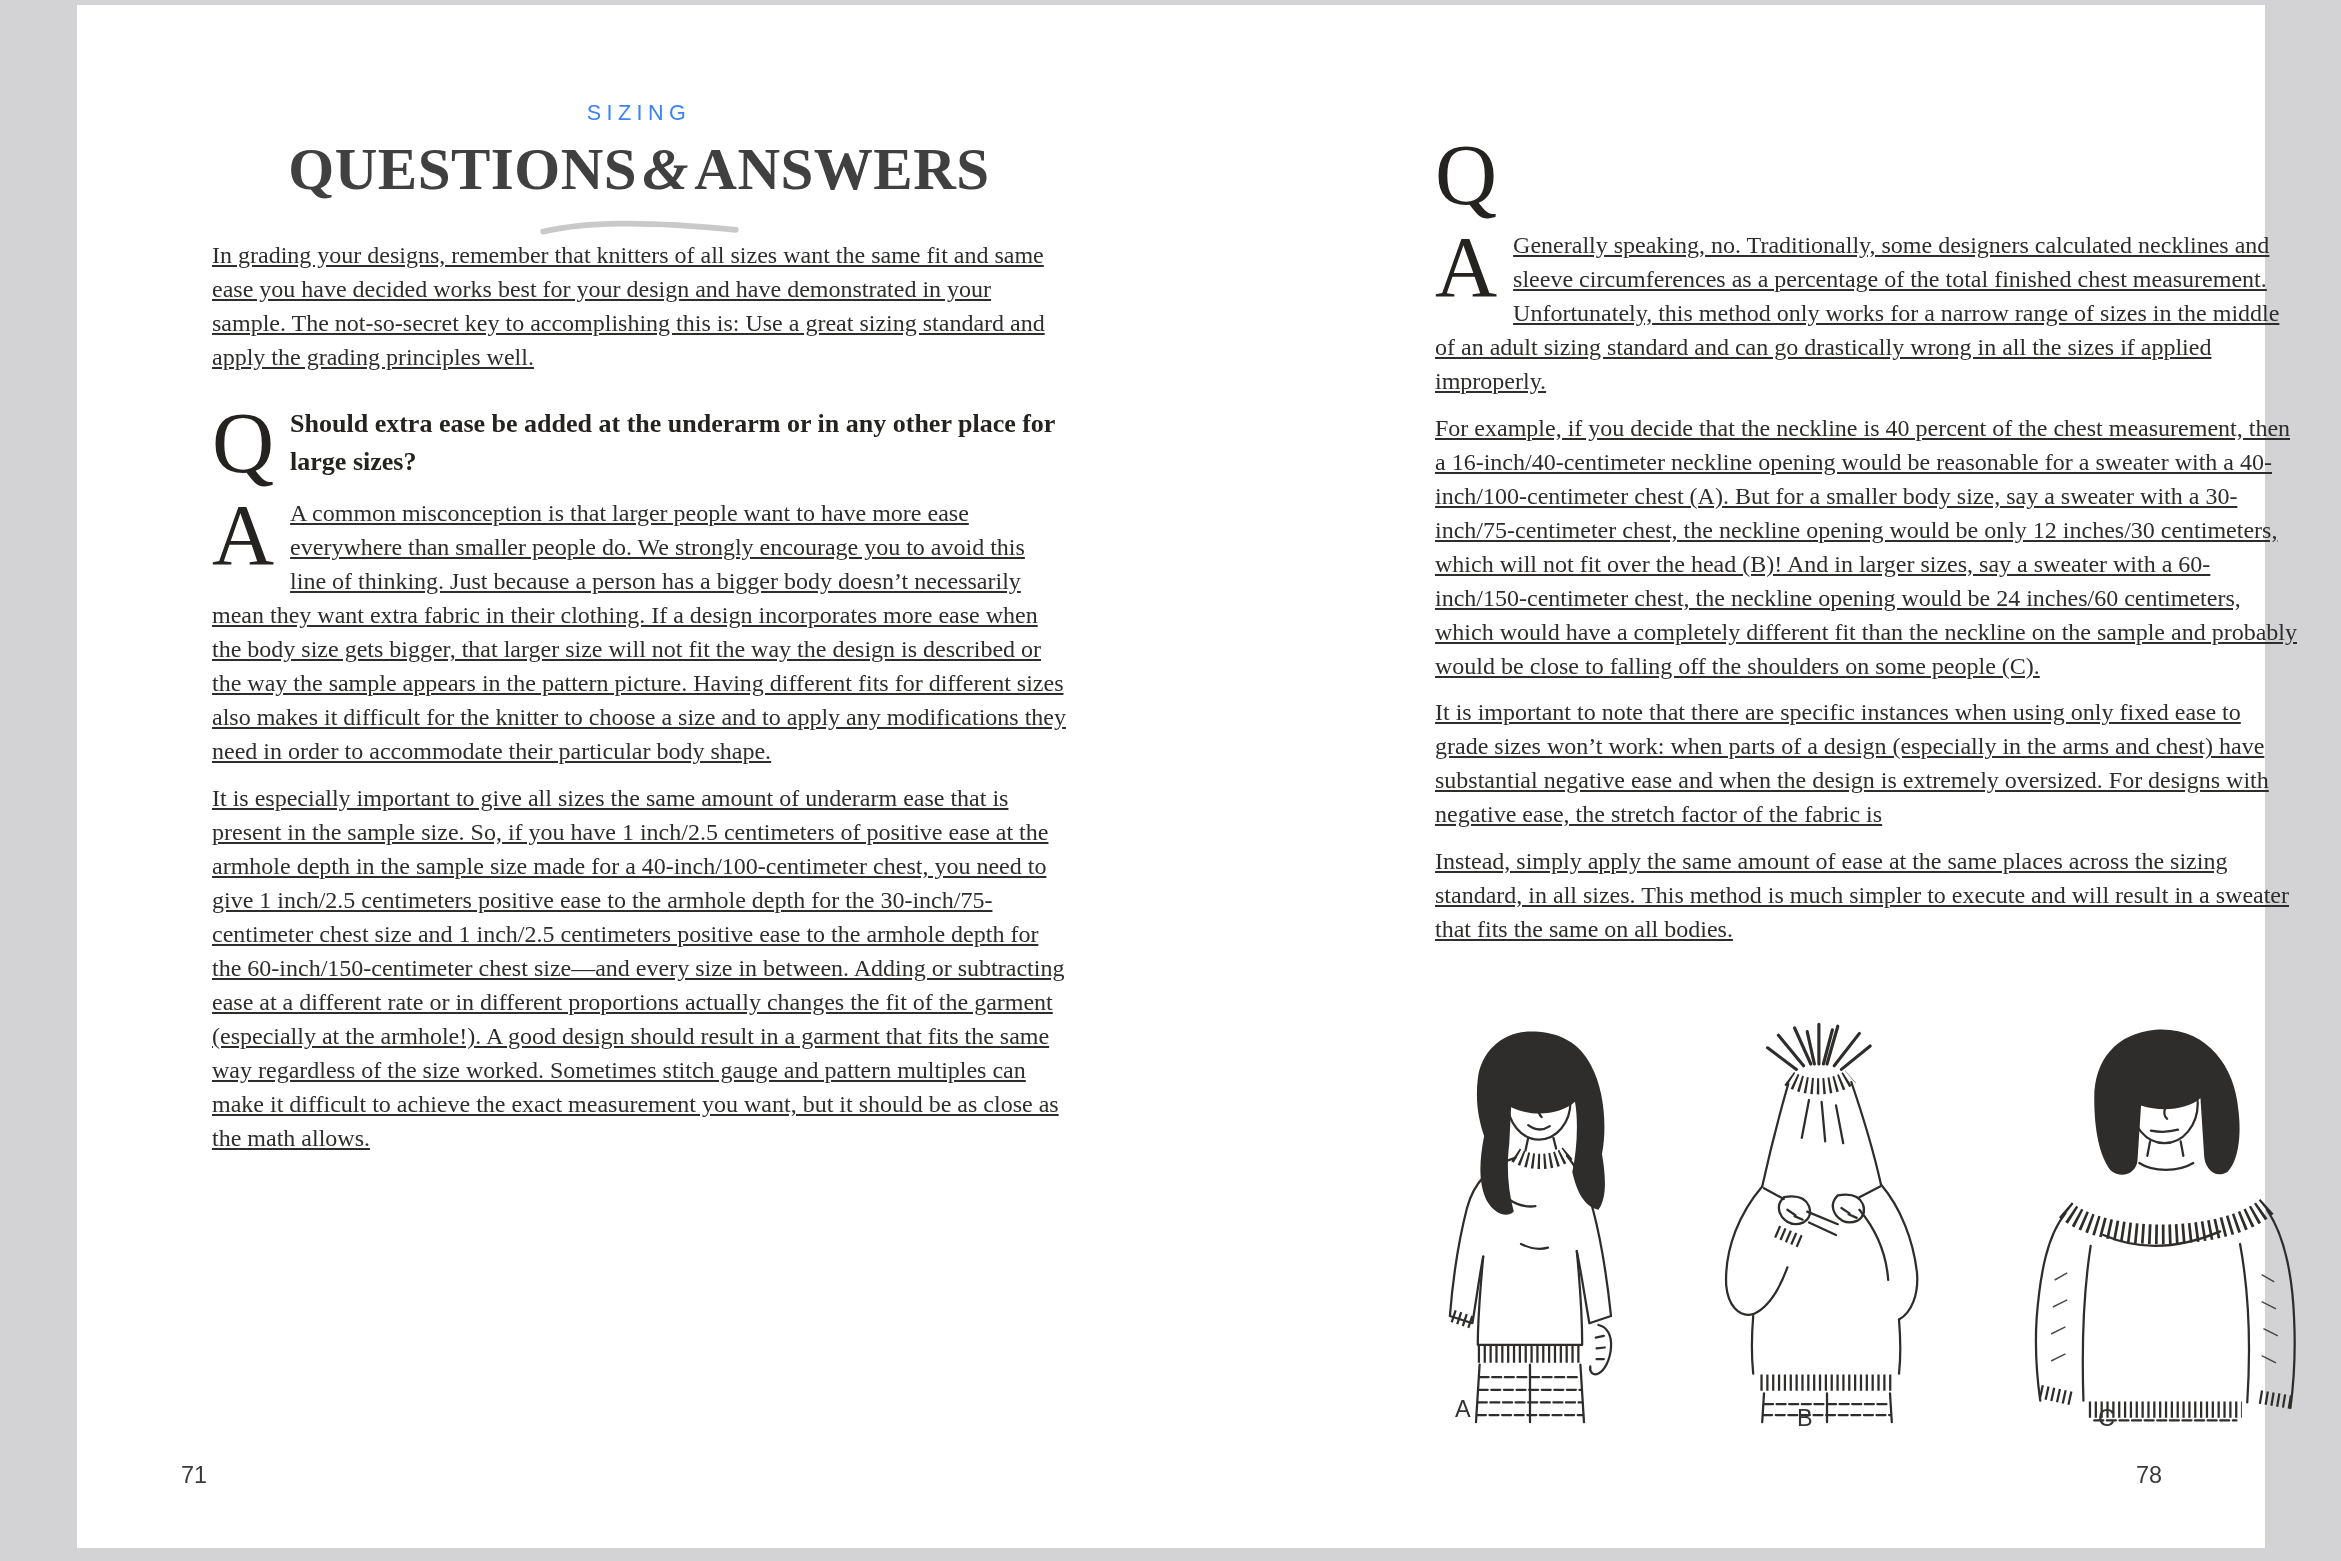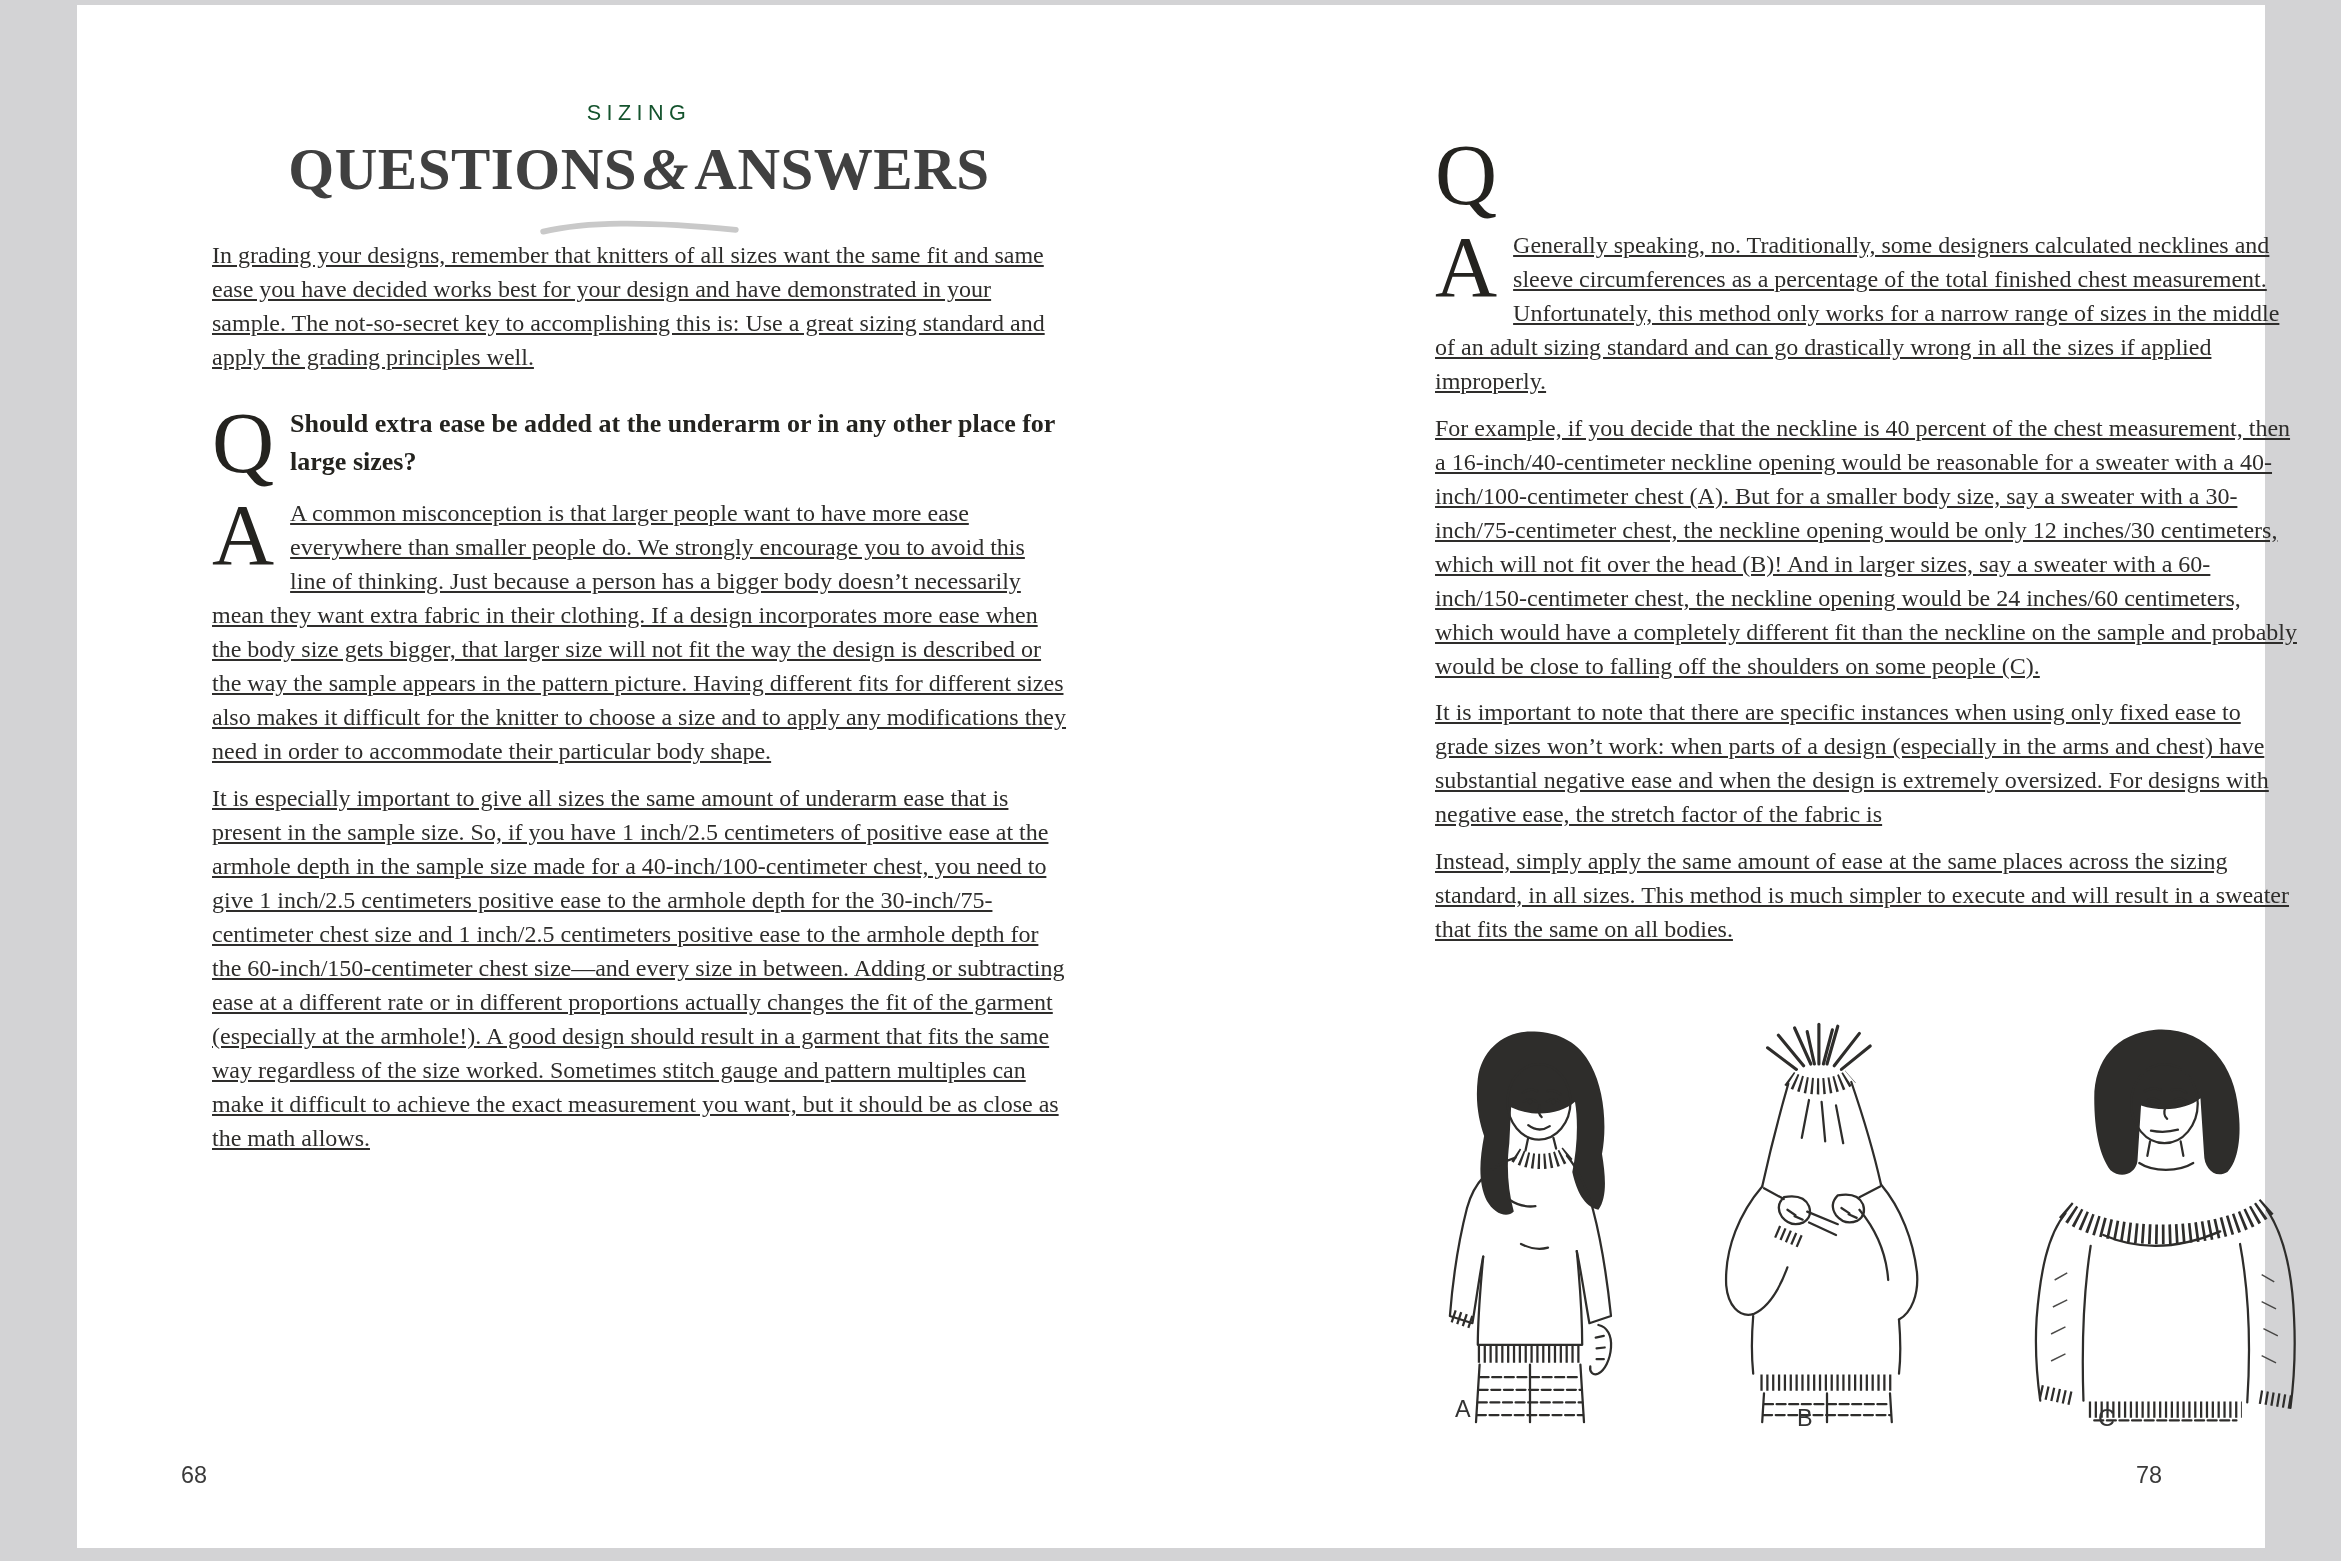--- a/index.html
+++ b/index.html
@@ -16,21 +16,21 @@
   
   .col{position:absolute;}
   .col-left{left:135px;top:94px;width:854px;}
   .col-right{left:1358px;top:132px;width:863px;}
 
   
   .header{text-align:center;}
   .kicker{
     font-family:"Liberation Sans","DejaVu Sans",sans-serif;
     font-size:21.6px;line-height:27px;letter-spacing:5.4px;
-    color:#14532d;font-weight:400;margin:0;
+    color:#3b82f6;font-weight:400;margin:0;
   }
   .page-title{
     margin:10.8px 0 0 0;font-size:59px;line-height:67px;font-weight:700;
     letter-spacing:0.5px;color:#404040;
   }
   .page-title .amp{font-style:italic;font-weight:700;padding:0 5.4px;}
   .swoosh-wrap{margin-top:14.4px;line-height:0;}
 
   
   p.body{
@@ -241,17 +241,17 @@
 
       <path class="rib" d="M40,414 L76,422" stroke-width="15" stroke-dasharray="2.5 4"></path>
       <path class="rib" d="M284,420 L320,426" stroke-width="15" stroke-dasharray="2.5 4"></path>
 
       <path class="rib" d="M94,434 H264" stroke-width="18" stroke-dasharray="2.5 4"></path>
       <path class="ink" d="M100,446 H258" stroke-width="2" stroke-dasharray="10 4"></path>
     </svg>
     <span class="fig-label">C</span>
   </div>
 
-  <span class="pageno pageno-left">68</span>
+  <span class="pageno pageno-left">71</span>
   <span class="pageno pageno-right">78</span>
 
 </div>
 
 
 </body></html>

